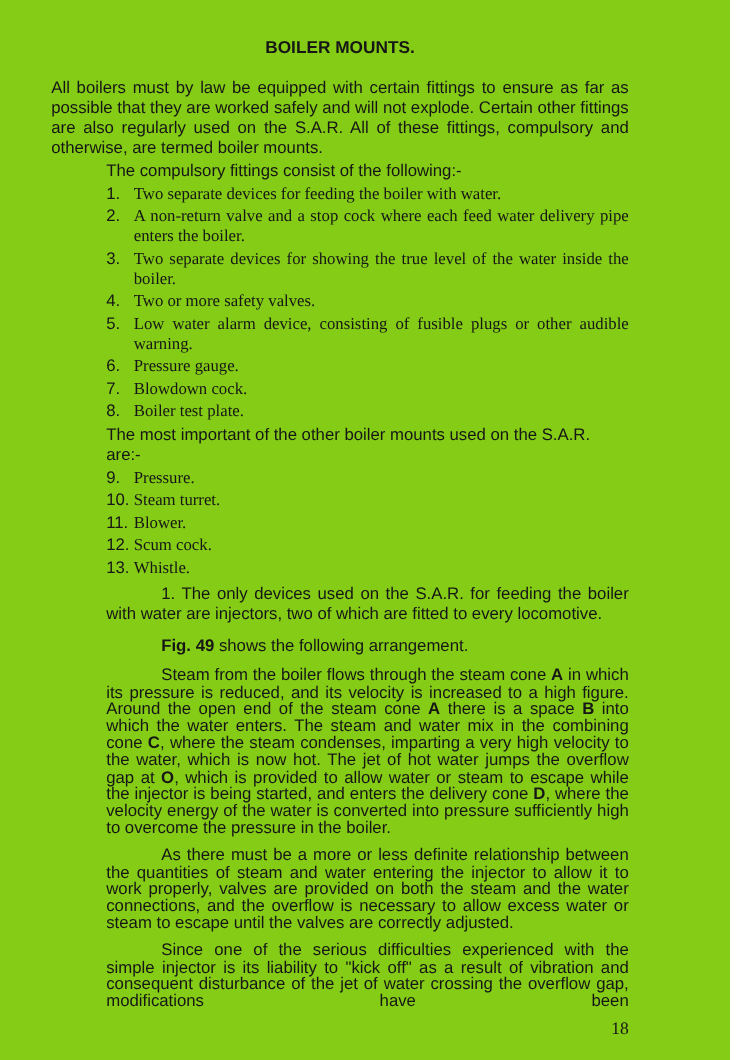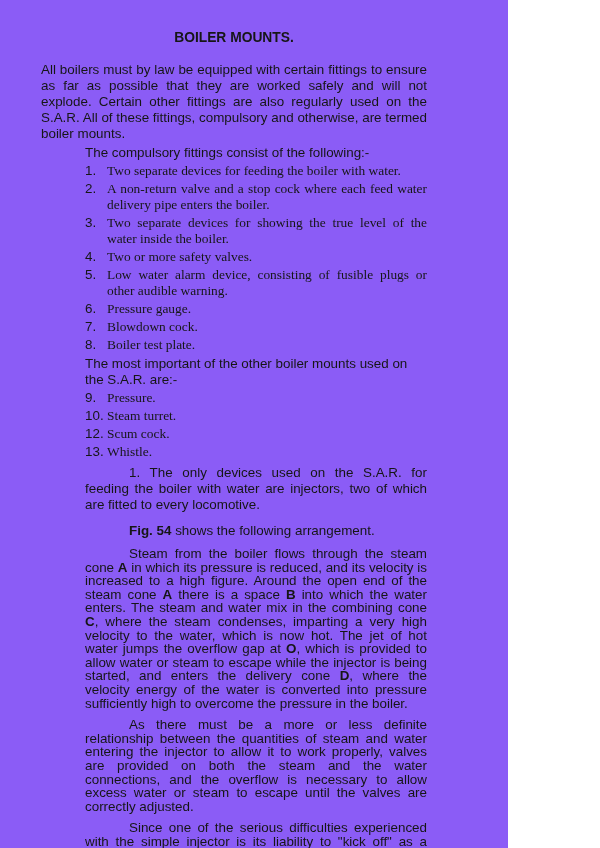--- a/index.html
+++ b/index.html
@@ -2,24 +2,24 @@
 <html><head>
 <meta charset="utf-8">
 <style>
   html, body {
     margin: 0;
     padding: 0;
     background: #ffffff;
   }
   .page {
     position: relative;
-    width: 508px;
+    width: 584px;
     height: 848px;
     box-sizing: border-box;
-    background: #8b5cf6;
+    background: #84cc16;
     padding: 30px 81px 0 41px;
     font-family: "Liberation Sans", sans-serif;
     font-size: 13.4px;
     line-height: 16px;
     color: #161616;
     overflow: hidden;
   }
   .doc-title {
     text-align: center;
     font-weight: bold;
@@ -121,33 +121,37 @@
   <div class="list">
     <div class="row">
       <span class="num">9.</span>
       <span class="txt">Pressure.</span>
     </div>
     <div class="row">
       <span class="num">10.</span>
       <span class="txt">Steam turret.</span>
     </div>
     <div class="row">
+      <span class="num">11.</span>
+      <span class="txt">Blower.</span>
+    </div>
+    <div class="row">
       <span class="num">12.</span>
       <span class="txt">Scum cock.</span>
     </div>
     <div class="row">
       <span class="num">13.</span>
       <span class="txt">Whistle.</span>
     </div>
   </div>
 
   <p class="para">1. The only devices used on the S.A.R. for feeding the boiler with water are injectors, two of which are fitted to every locomotive.</p>
 
 
-  <p class="para para-fig"><b>Fig. 54</b><span> shows the following arrangement.</span></p>
+  <p class="para para-fig"><b>Fig. 49</b><span> shows the following arrangement.</span></p>
 
   <p class="para dense"><span>Steam from the boiler flows through the steam cone </span><b>A</b><span> in which its pressure is reduced, and its velocity is increased to a high figure. Around the open end of the steam cone </span><b>A</b><span> there is a space </span><b>B</b><span> into which the water enters. The steam and water mix in the combining cone </span><b>C</b><span>, where the steam condenses, imparting a very high velocity to the water, which is now hot. The jet of hot water jumps the overflow gap at </span><b>O</b><span>, which is provided to allow water or steam to escape while the injector is being started, and enters the delivery cone </span><b>D</b><span>, where the velocity energy of the water is converted into pressure sufficiently high to overcome the pressure in the boiler.</span></p>
 
   <p class="para dense">As there must be a more or less definite relationship between the quantities of steam and water entering the injector to allow it to work properly, valves are provided on both the steam and the water connections, and the overflow is necessary to allow excess water or steam to escape until the valves are correctly adjusted.</p>
 
   <p class="para dense cut-off">Since one of the serious difficulties experienced with the simple injector is its liability to "kick off" as a result of vibration and consequent disturbance of the jet of water crossing the overflow gap, modifications have been</p>
 
   <div class="page-number">18</div>
 
 </div>

